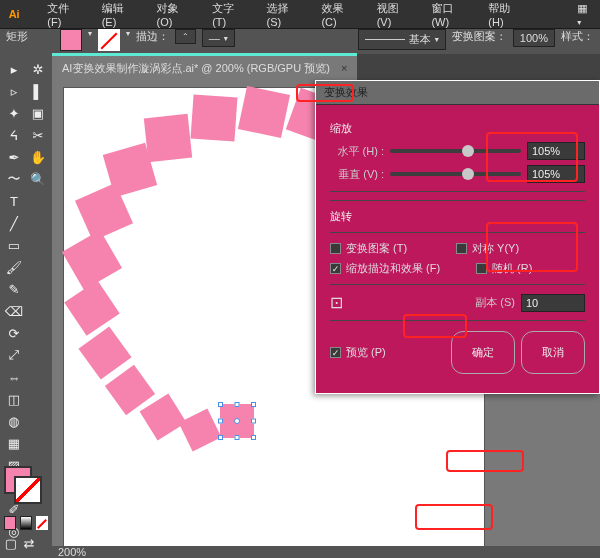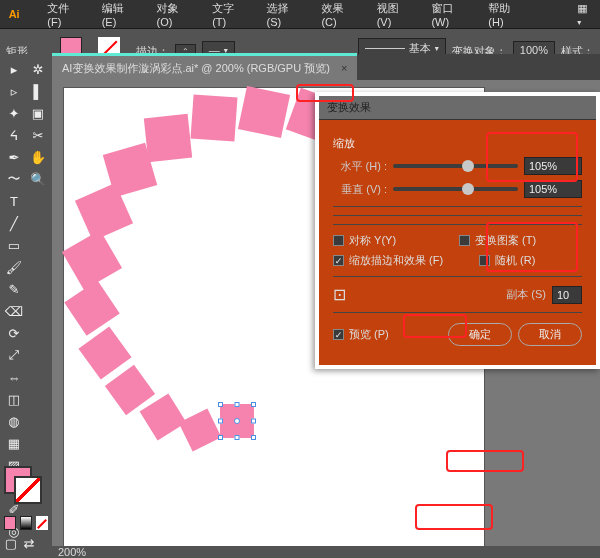--- a/index.html
+++ b/index.html
@@ -1,20 +1,20 @@
 <!DOCTYPE html>
 <html><head>
 <meta charset="utf-8">
 <style>
 *{box-sizing:border-box;margin:0;padding:0;font-family:"Microsoft YaHei",sans-serif;font-size:11px;color:#ddd}
 body{background:#323232;width:600px;height:558px;overflow:hidden;position:relative}
 .menubar{height:28px;background:#323232;display:flex;align-items:center;padding:0 6px;gap:20px}
 .menubar .logo{width:24px;height:18px;display:flex;align-items:center;justify-content:center;font-weight:bold;color:#ff9a00}
 .menubar .mi{padding:2px 5px;cursor:pointer}
-.ctrlbar{height:32px;background:#535353;display:flex;align-items:flex-end;padding:0 6px;gap:6px;border-top:1px solid #1a1a1a;border-bottom:1px solid #1a1a1a}
+.ctrlbar{height:32px;background:#535353;display:flex;align-items:flex-start;padding:0 6px;gap:6px;border-top:1px solid #1a1a1a;border-bottom:1px solid #1a1a1a}
 .swatch{width:22px;height:22px;border:1px solid #222}
 .nofill{width:22px;height:22px;background:#fff;position:relative}
 .nofill::after{content:"";position:absolute;left:0;right:0;top:50%;border-top:2px solid red;transform:rotate(-45deg)}
 .lbl{color:#ddd}
 .dd{background:#424242;padding:2px 6px;border:1px solid #222;display:flex;align-items:center;gap:4px}
 .chev{font-size:8px}
 .work{position:absolute;top:54px;left:0;right:0;bottom:0}
 .toolbar{position:absolute;left:0;top:0;width:52px;bottom:0;background:#535353;display:flex;flex-direction:column;flex-wrap:wrap;padding:4px 2px;gap:0;align-content:flex-start}
 .toolbar .tool{width:24px;height:22px;display:flex;align-items:center;justify-content:center;color:#eee;cursor:pointer;font-size:13px}
 .toolbar .foot{position:absolute;bottom:8px;left:4px;right:4px}
@@ -26,37 +26,37 @@
 .tabbar{position:absolute;left:52px;top:0;right:0;height:26px;background:#424242;display:flex;align-items:flex-end}
 .tab{background:#797979;color:#111;padding:5px 10px 4px;font-size:11px;border-top:3px solid #5eead4;position:relative}
 .tab .x{margin-left:8px;color:#333;cursor:pointer}
 .canvas{position:absolute;left:52px;top:26px;right:0;bottom:12px;background:#797979}
 .artboard{position:absolute;left:12px;top:8px;width:420px;height:470px;background:#fff;box-shadow:0 0 0 1px #555}
 .sq{position:absolute;width:44px;height:44px;background:#f583ad}
 .sel{position:absolute;width:34px;height:34px;border:1px dashed #7aa7e0}
 .sel .pt{position:absolute;width:5px;height:5px;background:#fff;border:1px solid #4a90e2}
 .sel .ctr{position:absolute;width:6px;height:6px;left:50%;top:50%;transform:translate(-50%,-50%);border:1px solid #4a90e2;border-radius:50%;background:#fff}
 .statusbar{position:absolute;left:52px;right:0;bottom:0;height:12px;background:#535353;font-size:10px;padding:0 6px;display:flex;align-items:center}
-.dialog{position:absolute;right:0;top:92px;width:285px;background:#c2410c;border:4px solid #ffffff;box-shadow:-2px 2px 6px rgba(0,0,0,.4)}
+.dialog{position:absolute;right:0;top:80px;width:285px;background:#be185d;border:1px solid #ffffff;box-shadow:-2px 2px 6px rgba(0,0,0,.4)}
 .dlg-title{background:#6b6b6b;padding:4px 8px;color:#222;font-size:11px;border-bottom:1px solid #333}
 .dlg-body{padding:10px 14px 14px}
 .section-h{color:#eee;margin:6px 0 6px}
 .row{display:flex;align-items:center;gap:6px;margin:5px 0}
 .row .rl{width:54px;text-align:right;color:#ccc}
 .slider{flex:1;height:4px;background:#3d3d3d;position:relative;border-radius:2px}
 .slider .thumb{position:absolute;top:-4px;width:12px;height:12px;border-radius:50%;background:#c8c8c8}
 .slider .thumb.blue{background:#4a90e2}
 .valbox{width:58px;background:#3a3a3a;border:1px solid #222;padding:2px 4px;color:#eee;font-size:11px}
 .anglectl{width:26px;height:26px;border:1.5px solid #aaa;border-radius:50%;position:relative;margin-left:6px}
 .anglectl::after{content:"";position:absolute;left:50%;top:50%;width:11px;border-top:1px solid #ccc;transform-origin:left;transform:rotate(20deg)}
 hr.sep{border:none;border-top:1px solid #444;margin:8px 0}
 .cb{display:flex;align-items:center;gap:5px;color:#ccc;width:120px}
 .ck{width:11px;height:11px;border:1px solid #888;display:inline-flex;align-items:center;justify-content:center;font-size:9px;background:#3a3a3a}
 .ck.on::after{content:"✓";color:#eee}
-.btn{border:1px solid #aaa;border-radius:12px;padding:3px 20px;background:transparent;color:#eee;cursor:pointer}
+.btn{border:1px solid #aaa;border-radius:12px;padding:13px 20px;background:transparent;color:#eee;cursor:pointer}
 .redbox{position:absolute;border:2px solid #f22;border-radius:4px;pointer-events:none}
 .rb-title{left:296px;top:84px;width:58px;height:18px}
 .rb-scale{left:486px;top:132px;width:92px;height:50px}
 .rb-move{left:486px;top:222px;width:92px;height:50px}
 .rb-angle{left:403px;top:314px;width:64px;height:24px}
 .rb-copies{left:446px;top:450px;width:78px;height:22px}
 .rb-ok{left:415px;top:504px;width:78px;height:26px}
 </style>
 </head>
 <body>
@@ -87,21 +87,21 @@
   <div class="dd">
       <span class="chev">⌃</span>
     </div>
   <div class="dd">— <span class="chev">▾</span></div>
   <div style="flex:1"></div>
   <div class="dd">
       <span style="width:40px;display:inline-block;border-top:1px solid #ccc"></span> 
       <span>基本</span> 
       <span class="chev">▾</span>
     </div>
-  <span class="lbl">变换对象：</span>
+  <span class="lbl">变换图案：</span>
   <div class="dd">100%</div>
   <span class="lbl">样式：</span>
 </div>
 
 <div class="work">
   <div class="toolbar">
     <div class="tool">▸</div>
     <div class="tool">▹</div>
     <div class="tool">✦</div>
     <div class="tool">ᔦ</div>
@@ -201,47 +201,48 @@
     </div>
     <div class="row">
       <span class="rl">垂直 (V) :</span>
       <div class="slider">
           <div class="thumb" style="left:55%"></div>
         </div>
       <div class="valbox">105%</div>
     </div>
     <hr class="sep">
     <hr class="sep">
-    <hr class="sep">
-    <div class="row">
+    <div class="section-h">旋转</div>
+    <hr class="sep">
+    <div class="row">
+      <label class="cb">
+          <span class="ck"></span>
+          <span>变换图案 (T)</span>
+        </label>
       <label class="cb">
           <span class="ck"></span>
           <span>对称 Y(Y)</span>
         </label>
-      <label class="cb">
-          <span class="ck"></span>
-          <span>变换图案 (T)</span>
-        </label>
     </div>
     <div class="row">
       <label class="cb" style="width:140px">
           <span class="ck on"></span>
           <span>缩放描边和效果 (F)</span>
         </label>
       <label class="cb" style="width:100px">
           <span class="ck"></span>
           <span>随机 (R)</span>
         </label>
     </div>
     <hr class="sep">
     <div class="row">
       <span style="font-size:16px">⊡</span>
       <div style="flex:1"></div>
       <span class="rl" style="width:auto">副本 (S)</span>
-      <div class="valbox" style="width:30px">10</div>
+      <div class="valbox" style="width:64px">10</div>
     </div>
     <hr class="sep">
     <div class="row" style="margin-top:10px">
       <label class="cb" style="width:auto">
           <span class="ck on"></span>
           <span>预览 (P)</span>
         </label>
       <div style="flex:1"></div>
       <button class="btn">确定</button>
       <button class="btn">取消</button>

